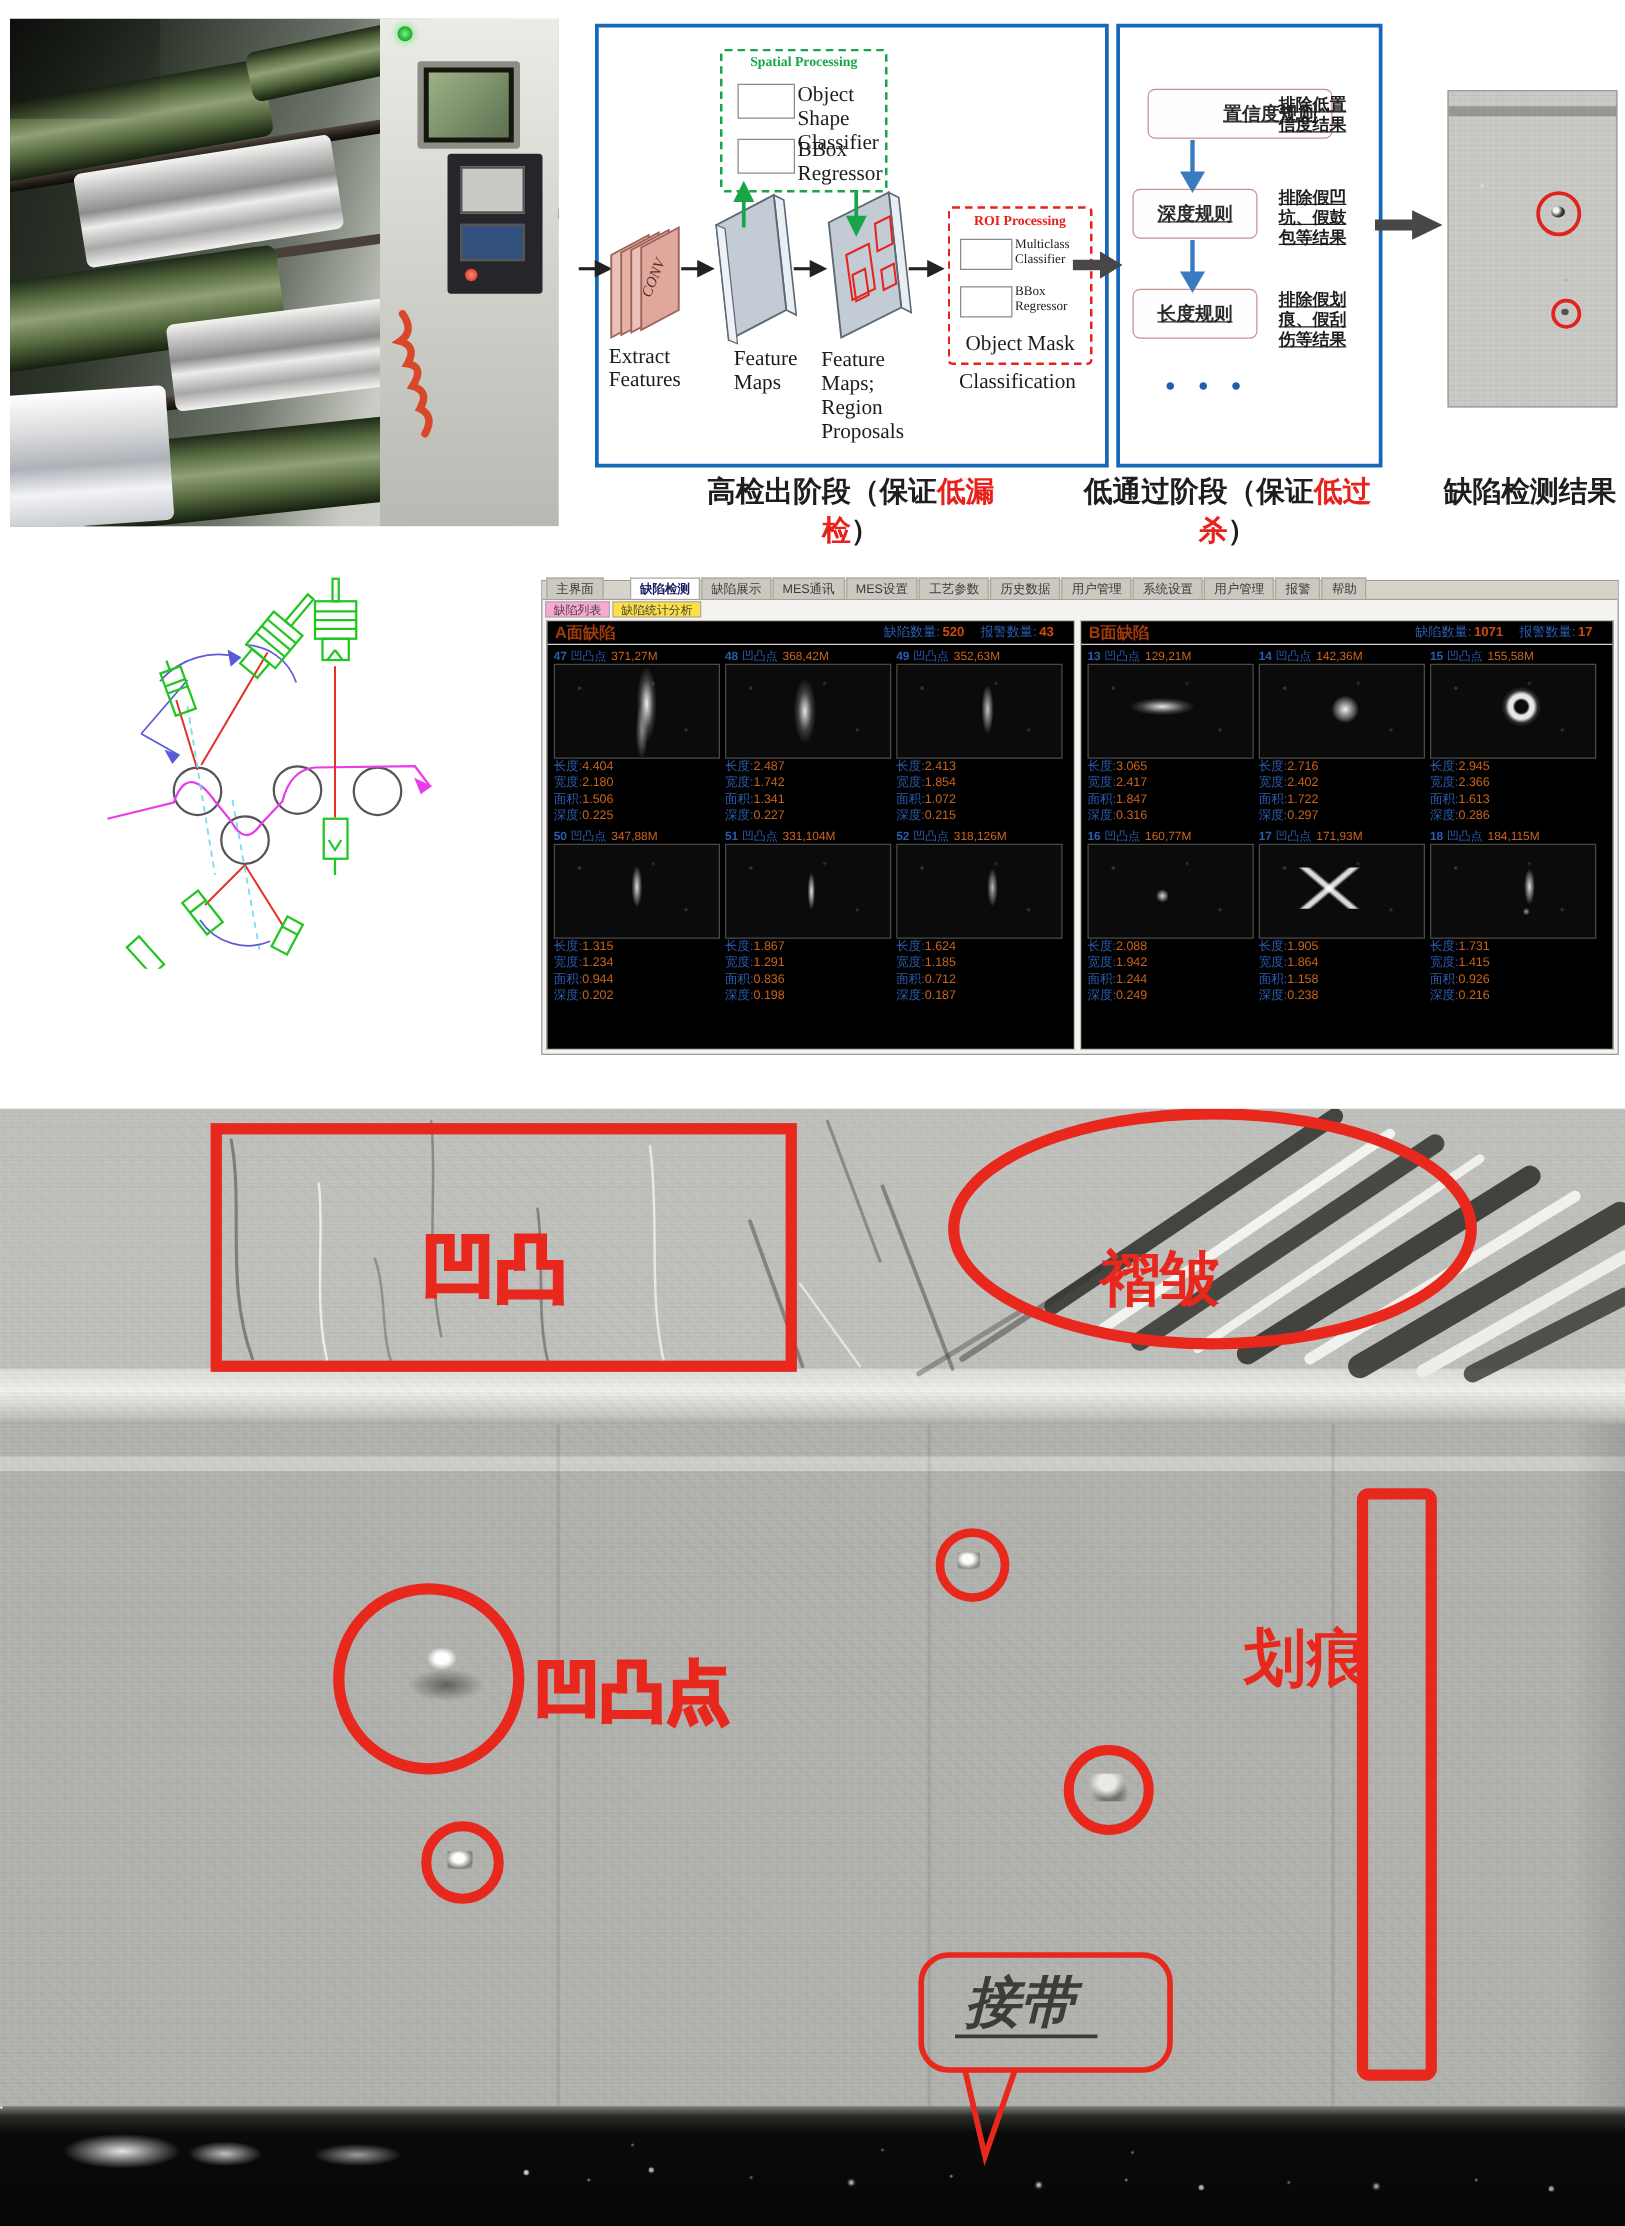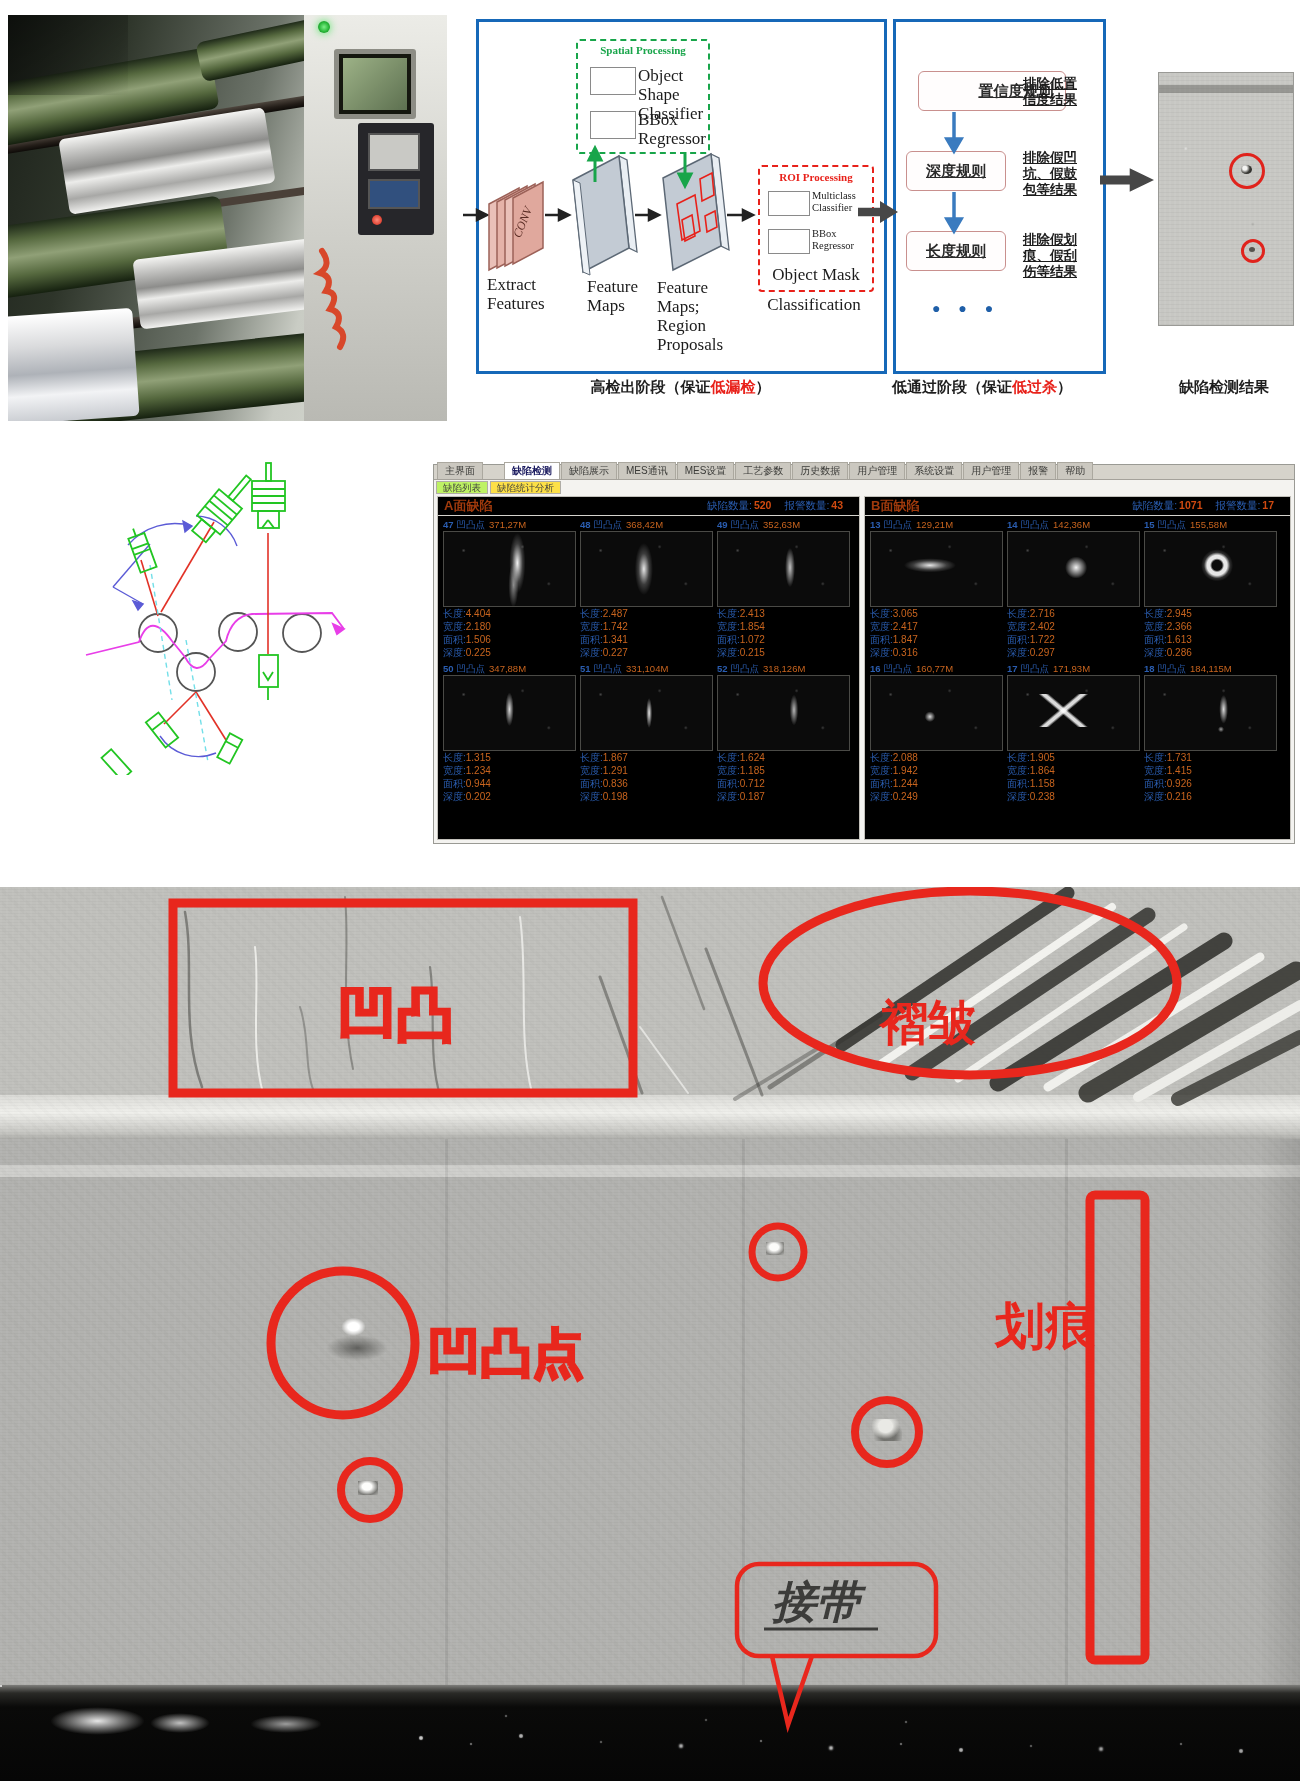--- a/index.html
+++ b/index.html
@@ -47,21 +47,21 @@
             font-weight:bold;font-size:11px;font-family:"Liberation Serif",serif;}
   .rule-box{position:absolute;width:98px;height:38px;background:#fffdfd;border:1.5px solid #c9908e;
             border-radius:6px;display:flex;align-items:center;justify-content:center;
             font-family:"Liberation Serif",serif;font-weight:bold;font-size:15px;color:#2b2b2b;
             text-decoration:underline;}
   .note{position:absolute;width:58px;font-family:"Liberation Serif",serif;font-weight:bold;
         font-size:13.5px;line-height:1.18;color:#1d1d1d;text-decoration:underline;}
   .dots{position:absolute;left:36px;top:278px;color:#1f5fa8;font-size:14px;letter-spacing:7px;font-weight:bold;}
   .thick-arrow{position:absolute;background:#474747;
     clip-path:polygon(0 34%,55% 34%,55% 8%,100% 50%,55% 92%,55% 66%,0 66%);}
-  .caption{position:absolute;font-weight:bold;font-size:15px;color:#1e1e1e;text-align:center;}
+  .caption{position:absolute;font-weight:bold;font-size:23px;color:#1e1e1e;text-align:center;}
   .caption .red{color:#e8211a;}
 
   
   .result-thumb{left:1158px;top:72px;width:134px;height:252px;background:#c7c7c3;border:1px solid #9a9a96;
     background-image:
       radial-gradient(circle 1px at 20% 30%, rgba(255,255,255,.5), transparent 2px),
       radial-gradient(circle 1px at 70% 60%, rgba(0,0,0,.12), transparent 2px),
       repeating-linear-gradient(0deg, rgba(0,0,0,.035) 0 1px, transparent 1px 4px),
       repeating-linear-gradient(90deg, rgba(255,255,255,.05) 0 2px, transparent 2px 5px);}
   .rt-strip{position:absolute;left:0;right:0;top:12px;height:8px;background:rgba(90,90,86,.45);}
@@ -74,21 +74,21 @@
   
   .inspector{left:433px;top:464px;width:860px;height:378px;background:#f4f3f0;border:1px solid #9a9a94;}
   .tabs{position:absolute;left:0;top:0;width:860px;height:15px;background:#d6d3cb;border-bottom:1px solid #a5a29b;
         display:flex;align-items:flex-end;padding-left:3px;box-sizing:border-box;}
   .tab{font-size:10px;color:#3b3b38;padding:1px 7px 1px 7px;margin-right:1px;background:#cbc8c0;
        border:1px solid #aba89f;border-bottom:none;white-space:nowrap;}
   .tabs .tab:nth-of-type(2){background:#ffffff;font-weight:bold;color:#1c1c60;margin-left:20px;}
   .subtabs{position:absolute;left:2px;top:16px;height:13px;display:flex;}
   .subtab{font-size:9.5px;color:#44443f;background:#fde047;border:1px solid #b0ada6;
           padding:0 6px;margin-right:2px;}
-  .subtabs .subtab:nth-of-type(1){background:#bef264;}
+  .subtabs .subtab:nth-of-type(1){background:#f9a8d4;}
   .group{position:absolute;top:31px;height:344px;background:#000000;border:1px solid #c2c0ba;box-sizing:border-box;}
   .g0{left:3px;width:423px;}
   .g1{left:430px;width:427px;}
   .ghead{display:flex;align-items:center;height:18px;padding:0 6px;border-bottom:1px solid #d5d3cd;}
   .gtitle{font-weight:bold;font-size:13px;color:#a03a0c;}
   .gstats{margin-left:auto;font-size:10.5px;}
   .gstats .k{color:#2a5db0;} .gstats .v{color:#d04a10;font-weight:bold;margin:0 10px 18px 2px;}
   .cards{display:flex;flex-wrap:wrap;gap:4px;padding:3px 5px;}
   .card{width:133px;}
   .chead{font-size:9.5px;height:12px;white-space:nowrap;overflow:hidden;}

